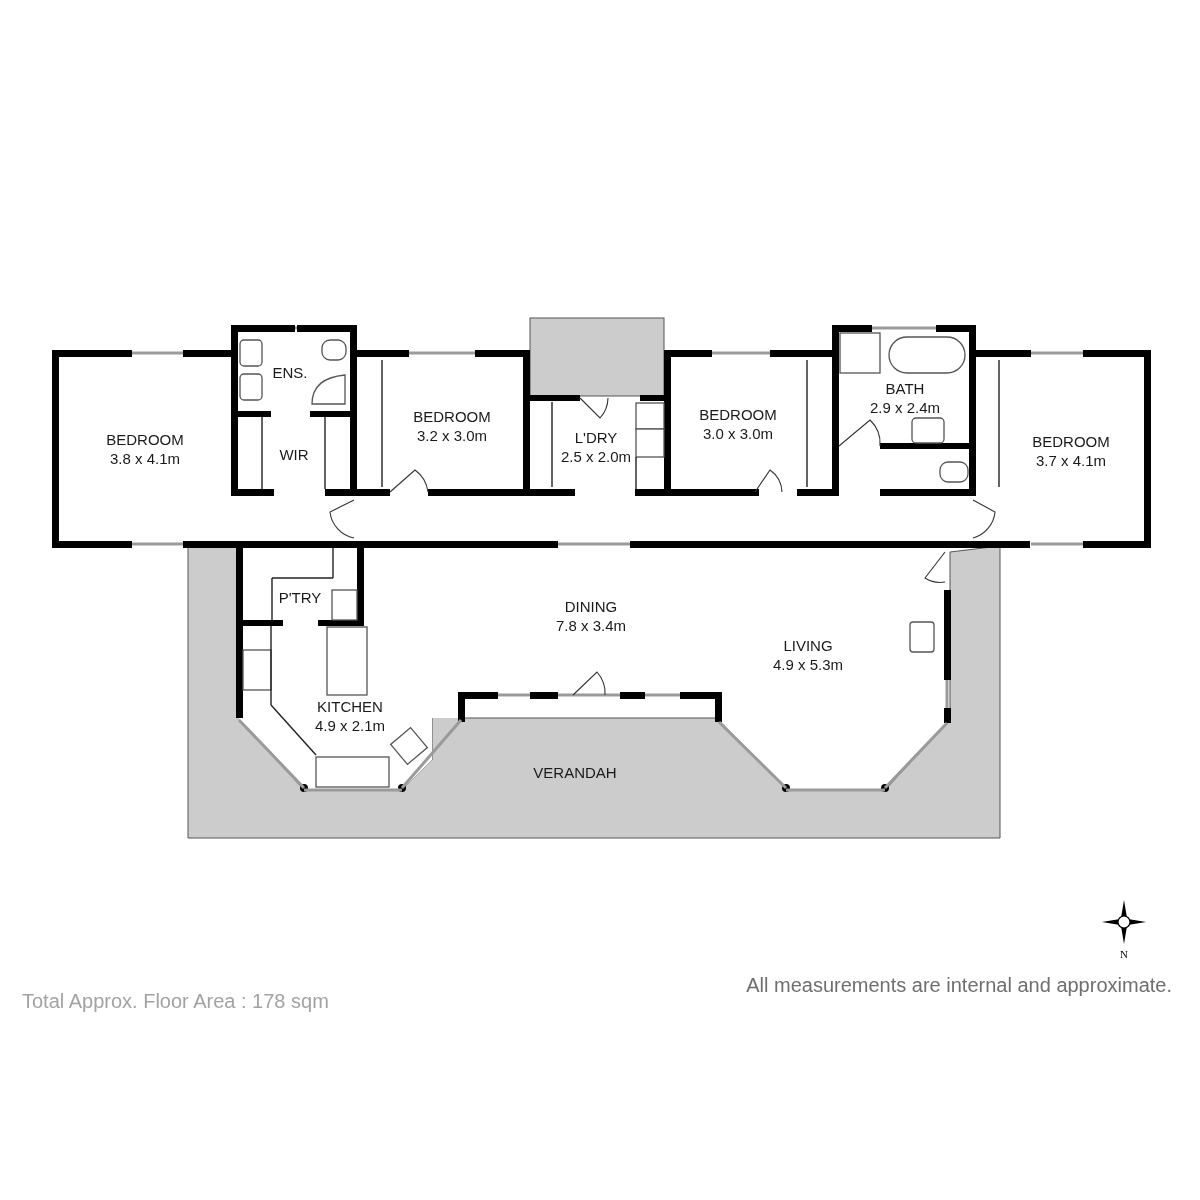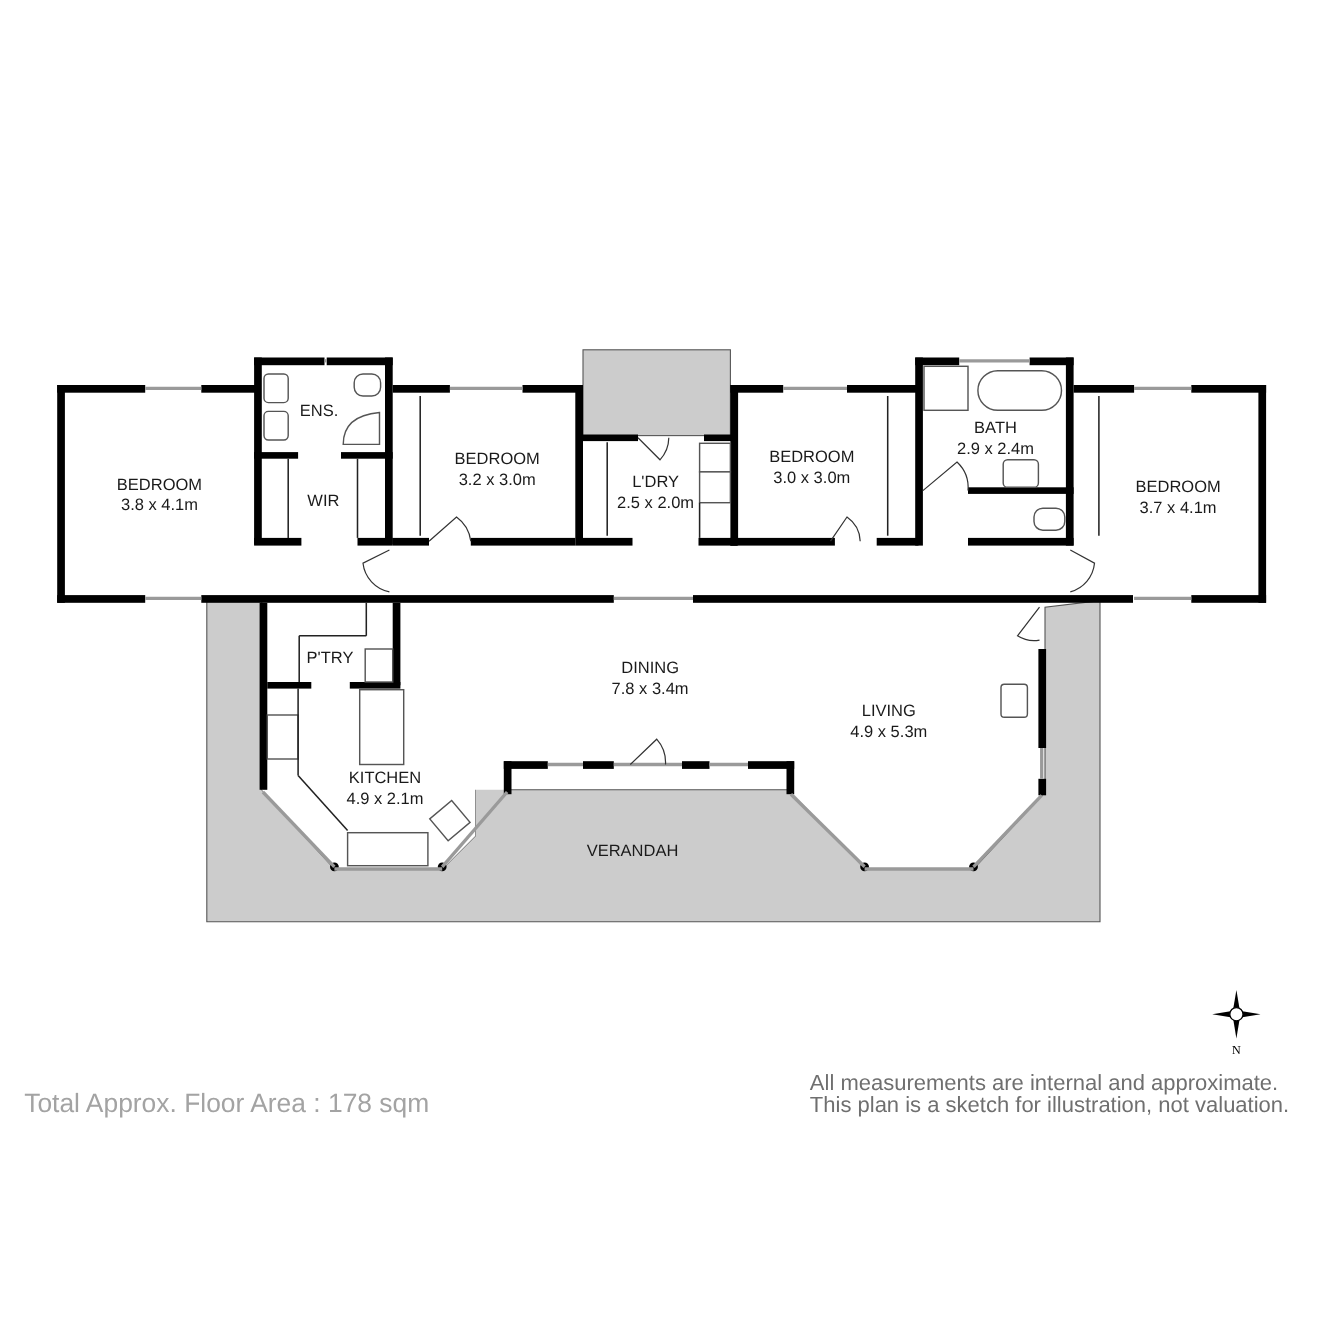--- a/index.html
+++ b/index.html
@@ -4,21 +4,21 @@
 <style>
   html, body { margin: 0; padding: 0; background: #ffffff; }
   body { width: 1200px; height: 1200px; position: relative; overflow: hidden; font-family: "Liberation Sans", sans-serif; }
   #plan { position: absolute; left: 0; top: 0; width: 1200px; height: 1200px; }
   .room-label { font-family: "Liberation Sans", sans-serif; font-size: 15px; fill: #1a1a1a; text-anchor: middle; }
   .wall { fill: #000; }
   .win { stroke: #9a9a9a; stroke-width: 3; fill: none; }
   .thin { stroke: #222; stroke-width: 1.4; fill: none; }
   .fix { stroke: #555; stroke-width: 1.3; fill: #fff; }
   .door { stroke: #333; stroke-width: 1.1; fill: none; }
-  .footer-left { position: absolute; left: 22px; top: 990px; font-size: 24px; color: #a3a3a3; }
+  .footer-left { position: absolute; left: 22px; top: 990px; font-size: 20px; color: #a3a3a3; }
   .footer-right { position: absolute; right: 28px; top: 975px; font-size: 20px; color: #6f6f6f; text-align: left; line-height: 20px; }
   .compass { position: absolute; left: 1102px; top: 900px; width: 44px; height: 60px; }
 </style>
 </head>
 <body>
 
 <svg id="plan" viewBox="0 0 1200 1200" xmlns="http://www.w3.org/2000/svg">
 
   <g>
     <path fill="#cccccc" stroke="#555" stroke-width="1" d="M188,546 L238,546 L238,718 L304,790 L402,790 L432,760 L432,697 L462,697 L462,718 L718,718 L718,697 L724,718 L786,790 L885,790 L950,720 L950,552 L1000,546 L1000,838 L188,838 Z"></path>
@@ -188,14 +188,13 @@
   <polygon points="22,44 25,26 22,22 19,26" fill="#000"></polygon>
   <polygon points="0,22 18,19 22,22 18,25" fill="#000"></polygon>
   <polygon points="44,22 26,19 22,22 26,25" fill="#000"></polygon>
   <circle cx="22" cy="22" r="6" fill="#fff" stroke="#000" stroke-width="1.2"></circle>
   <text x="22" y="58" font-family="Liberation Serif, serif" font-size="11" text-anchor="middle" fill="#000">N</text>
 </svg>
 
 <div class="footer-left">Total Approx. Floor Area : 178 sqm</div>
 <div class="footer-right">
   <div>All measurements are internal and approximate.</div>
-  <div>This plan is a sketch for illustration, not valuation.</div>
 </div>
 
 </body></html>

